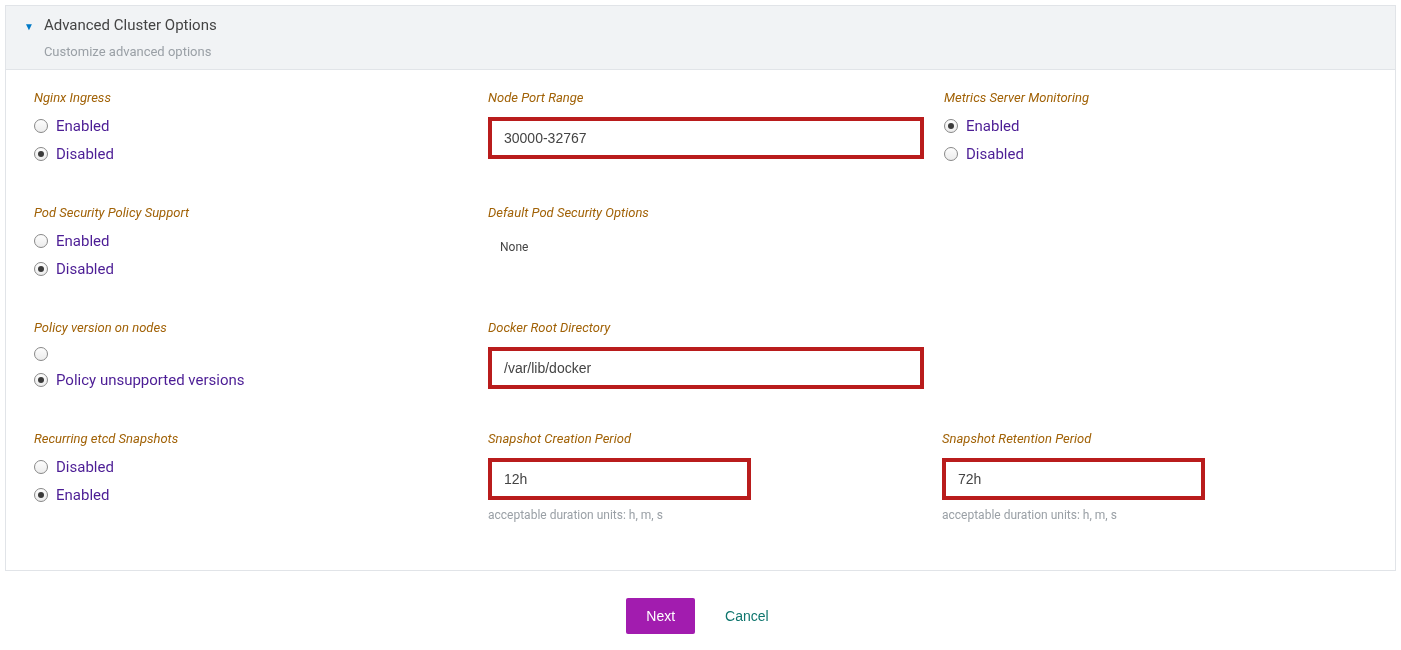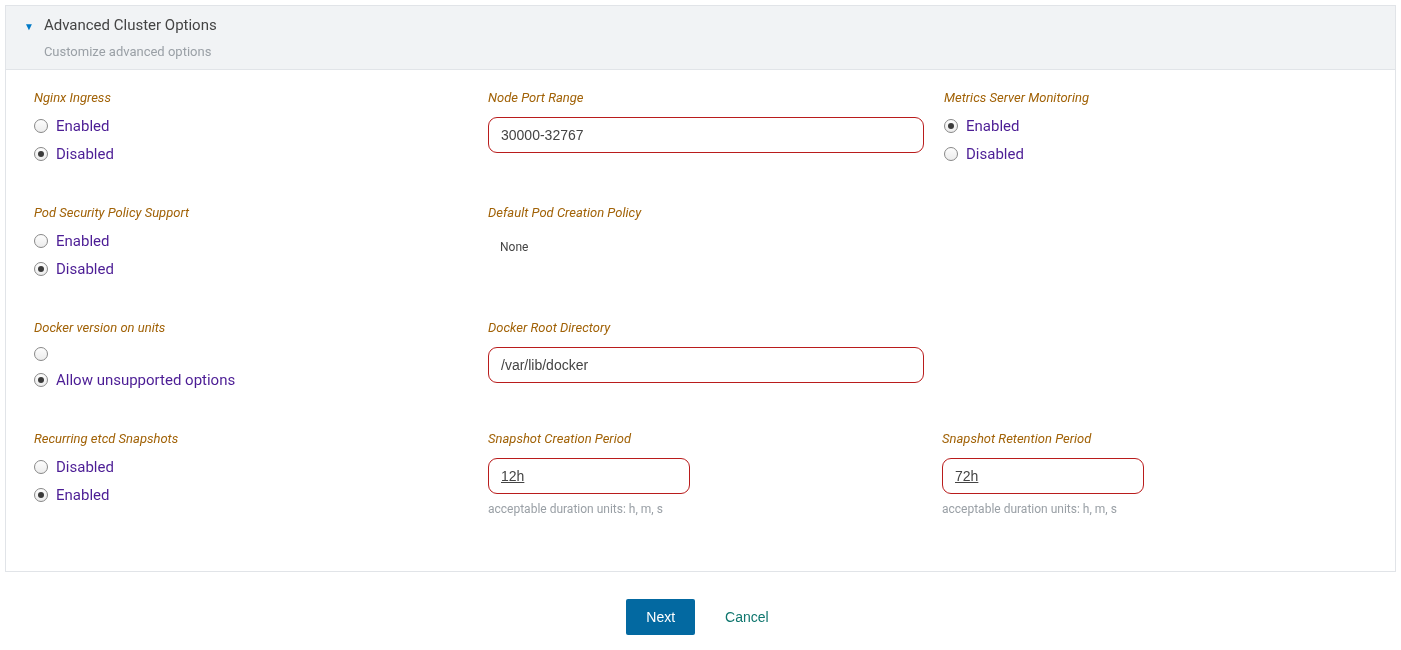--- a/index.html
+++ b/index.html
@@ -85,49 +85,48 @@
   .radio-circle.selected::after {
     content: "";
     width: 6px;
     height: 6px;
     border-radius: 50%;
     background: #3b3b3b;
   }
   .text-input {
     width: 436px;
     padding: 9px 12px;
-    border: 1px solid #b91c1c;
-    border-radius: 9px;
+    border: 4px solid #b91c1c;
+    border-radius: 0;
     font-size: 14px;
     color: #444;
     background: #fff;
   }
   .text-input.narrow {
-    width: 202px;
-    text-decoration: underline;
+    width: 263px;
   }
   .static-value {
     font-size: 12px;
     color: #444;
     padding: 8px 12px 8px 12px;
   }
   .hint {
     font-size: 12px;
     color: #9aa0a6;
     margin-top: 8px;
   }
   .footer {
     display: flex;
     justify-content: center;
     align-items: center;
     padding: 22px 0;
     gap: 24px;
   }
   .btn-primary {
-    background: #0369a1;
+    background: #a21caf;
     color: #fff;
     border: none;
     padding: 10px 20px;
     font-size: 14px;
     border-radius: 2px;
     cursor: pointer;
   }
   .btn-link {
     background: none;
     border: none;
@@ -185,45 +184,45 @@
         <div class="radio-option">
           <span class="radio-circle"></span>
           <span>Enabled</span>
         </div>
         <div class="radio-option">
           <span class="radio-circle selected"></span>
           <span>Disabled</span>
         </div>
       </div>
       <div class="col">
-        <div class="field-label">Default Pod Creation Policy</div>
+        <div class="field-label">Default Pod Security Options</div>
         <div class="static-value">None</div>
       </div>
       <div class="col"></div>
     </div>
 
     <div class="row">
       <div class="col">
-        <div class="field-label">Docker version on units</div>
-        <div class="radio-option">
-          <span class="radio-circle"></span>
-        </div>
-        <div class="radio-option">
-          <span class="radio-circle selected"></span>
-          <span>Allow unsupported options</span>
+        <div class="field-label">Policy version on nodes</div>
+        <div class="radio-option">
+          <span class="radio-circle"></span>
+        </div>
+        <div class="radio-option">
+          <span class="radio-circle selected"></span>
+          <span>Policy unsupported versions</span>
         </div>
       </div>
       <div class="col">
         <div class="field-label">Docker Root Directory</div>
         <input type="text" class="text-input" value="/var/lib/docker" style="">
       </div>
       <div class="col"></div>
     </div>
 
-    <div class="row" style="margin-bottom:15px;">
+    <div class="row" style="margin-bottom:8px;">
       <div class="col">
         <div class="field-label">Recurring etcd Snapshots</div>
         <div class="radio-option">
           <span class="radio-circle"></span>
           <span>Disabled</span>
         </div>
         <div class="radio-option">
           <span class="radio-circle selected"></span>
           <span>Enabled</span>
         </div>

